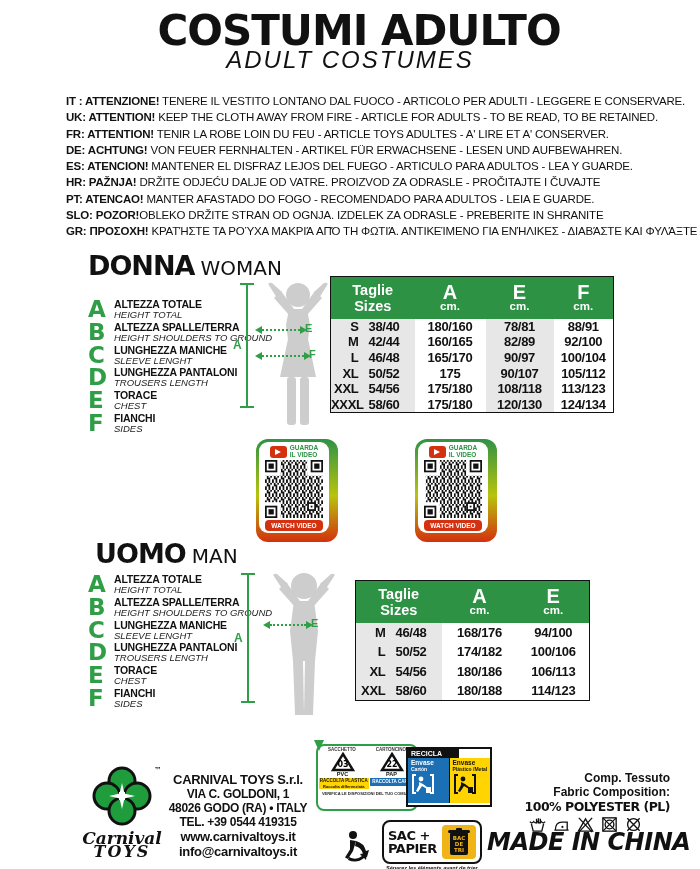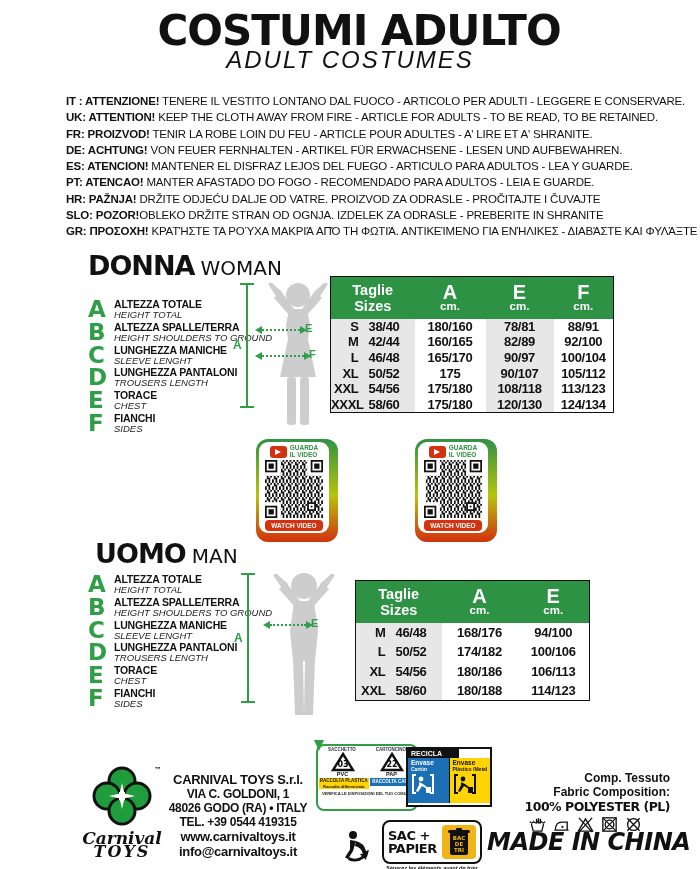--- a/index.html
+++ b/index.html
@@ -130,25 +130,25 @@
 </svg>
 
 <div id="page">
 
   <div class="abs title">COSTUMI ADULTO</div>
   <div class="abs subtitle">ADULT  COSTUMES</div>
 
   <div class="abs warnings">
     <div class="warn-line"><b>IT : ATTENZIONE!</b><span> TENERE IL VESTITO LONTANO DAL FUOCO - ARTICOLO PER ADULTI - LEGGERE E CONSERVARE.</span></div>
     <div class="warn-line"><b>UK: ATTENTION!</b><span> KEEP THE CLOTH AWAY FROM FIRE - ARTICLE FOR ADULTS - TO BE READ, TO BE RETAINED.</span></div>
-    <div class="warn-line"><b>FR: PROIZVOD!</b><span> TENIR LA ROBE LOIN DU FEU - ARTICLE POUR ADULTES  - A' LIRE ET A' SHRANITE.</span></div>
+    <div class="warn-line"><b>FR: ATTENTION!</b><span> TENIR LA ROBE LOIN DU FEU - ARTICLE TOYS ADULTES  - A' LIRE ET A' CONSERVER.</span></div>
     <div class="warn-line"><b>DE: ACHTUNG!</b><span> VON FEUER FERNHALTEN - ARTIKEL FÜR ERWACHSENE  - LESEN UND AUFBEWAHREN.</span></div>
     <div class="warn-line"><b>ES: ATENCION!</b><span> MANTENER EL DISFRAZ LEJOS DEL FUEGO -  ARTICULO PARA ADULTOS - LEA Y GUARDE.</span></div>
+    <div class="warn-line"><b>HR: PAŽNJA!</b><span> DRŽITE ODJEĆU DALJE OD VATRE. PROIZVOD ZA ODRASLE - PROČITAJTE I ČUVAJTE</span></div>
     <div class="warn-line"><b>PT: ATENCAO!</b><span> MANTER AFASTADO DO FOGO - RECOMENDADO PARA ADULTOS - LEIA E GUARDE.</span></div>
-    <div class="warn-line"><b>HR: PAŽNJA!</b><span> DRŽITE ODJEĆU DALJE OD VATRE. PROIZVOD ZA ODRASLE - PROČITAJTE I ČUVAJTE</span></div>
     <div class="warn-line"><b>SLO: POZOR!</b><span>OBLEKO DRŽITE STRAN OD OGNJA. IZDELEK ZA ODRASLE - PREBERITE IN SHRANITE</span></div>
     <div class="warn-line"><b>GR: ΠΡΟΣΟΧΗ!</b><span> ΚΡΑΤΉΣΤΕ ΤΑ ΡΟΎΧΑ ΜΑΚΡΙΆ ΑΠΌ ΤΗ ΦΩΤΙΆ. ΑΝΤΙΚΕΊΜΕΝΟ ΓΙΑ ΕΝΉΛΙΚΕΣ - ΔΙΑΒΆΣΤΕ ΚΑΙ ΦΥΛΆΞΤΕ</span></div>
   </div>
 
   <div class="abs sec-head" style="left:88px;top:250px;">
     <span class="it">DONNA</span><span class="en">WOMAN</span>
   </div>
 
   <div class="abs mlist" style="left:88px;top:299px;">
     <div class="mitem">

